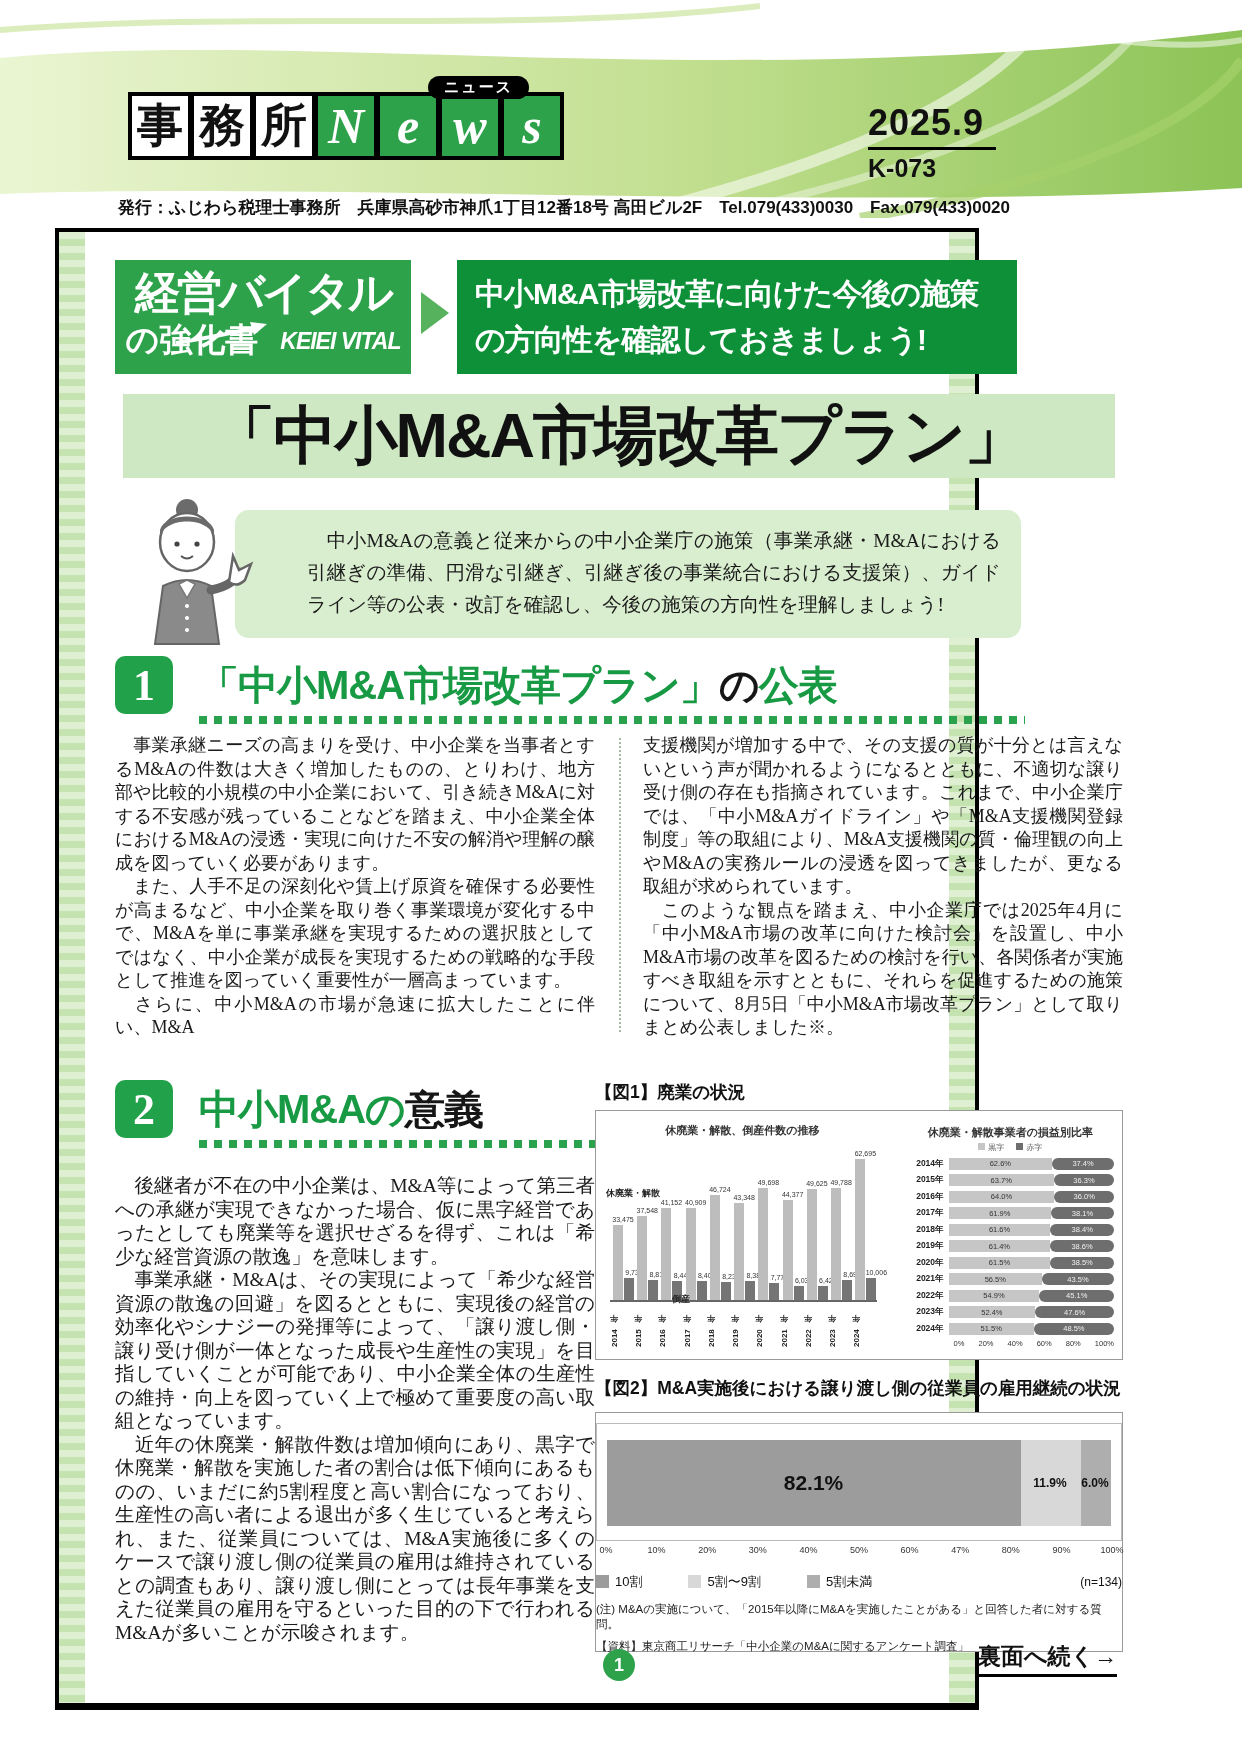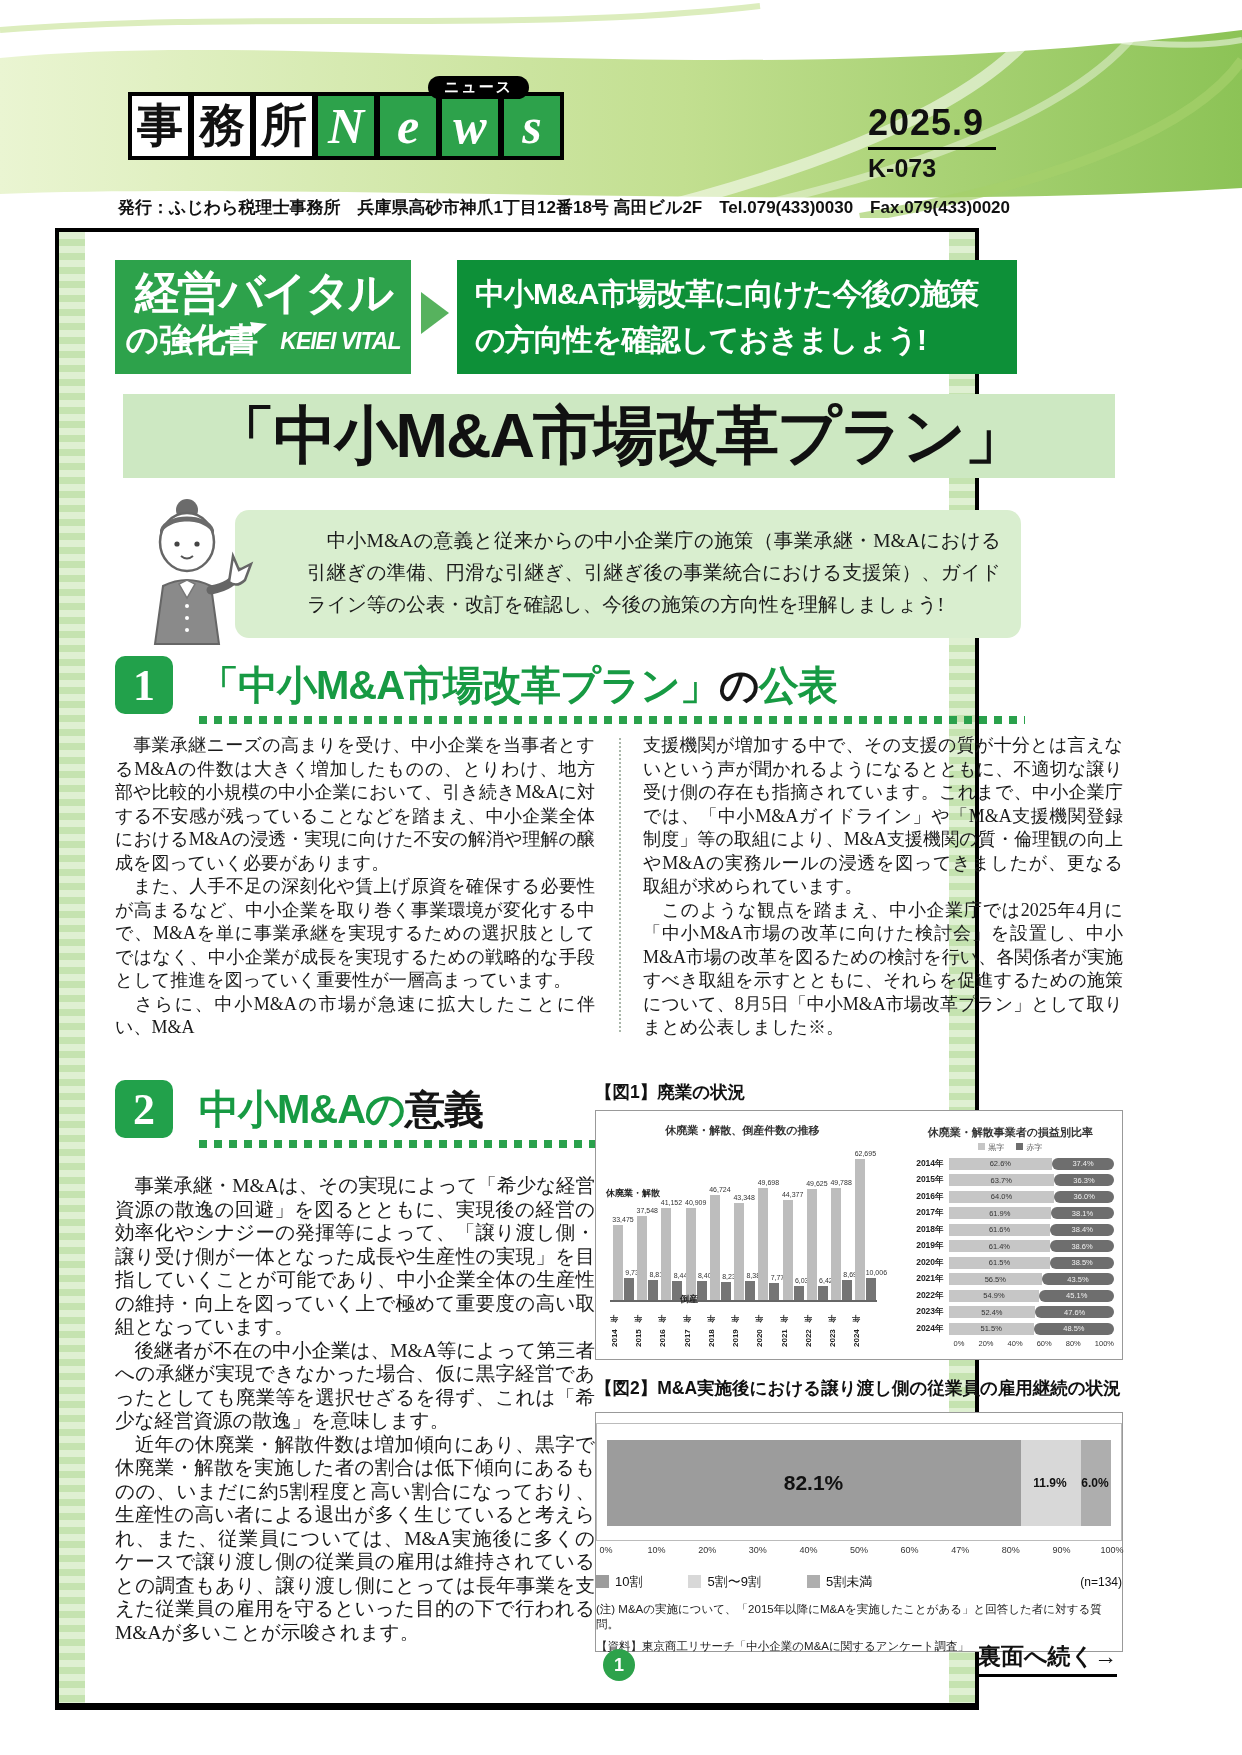--- a/index.html
+++ b/index.html
@@ -88,21 +88,21 @@
   .bgroup{flex:1; position:relative;}
   .bar{position:absolute; bottom:0; width:10px;}
   .bar.light{left:3px; background:var(--bar-light);}
   .bar.dark{left:14px; background:var(--bar-dark);}
   .blabel{position:absolute; font-size:7px; color:#333; width:34px; text-align:center; white-space:nowrap; left:-4px;}
   .blabel.l2{left:7px;}
   .bars-x{display:flex; margin:3px 4px 0 6px;}
   .bars-x span{flex:1; writing-mode:vertical-rl; transform:rotate(180deg); font-size:8px; font-weight:bold; height:42px; color:#222;}
   .callout{position:absolute; font-size:9px; font-weight:bold; color:#222; white-space:nowrap;}
   .callout-1{left:10px; top:76px;}
-  .callout-2{left:84px; top:182px;}
+  .callout-2{left:76px; top:182px;}
 
   .fig1-ratio{width:224px; padding:14px 8px 0 0;}
   .ratio-legend{display:flex; justify-content:center; gap:12px; font-size:8px; color:#555; margin:2px 0 4px 0; align-items:center;}
   .ratio-legend .sq{width:7px; height:7px; display:inline-block; margin-right:3px;}
   .rrow{display:flex; align-items:center; height:13px; margin-bottom:3.5px;}
   .ryr{width:42px; text-align:right; font-size:8.5px; font-weight:bold; padding-right:5px; color:#222;}
   .rbar{flex:1; display:flex; height:12px;}
   .rseg{display:flex; align-items:center; justify-content:center; font-size:7.5px; overflow:hidden; white-space:nowrap;}
   .rseg.a{background:#c6c6c6; color:#333;}
   .rseg.b{background:#6e6e6e; color:#efefef;border-radius:6px;}
@@ -235,22 +235,22 @@
       </div>
 
       <div class="section2-row">
         <div class="s2-left">
           <div class="sec-head s2-head">
             <div class="sec-num">2</div>
             <div class="sec-title"><span class="tp-green">中小M&amp;Aの</span><span class="tp-dark">意義</span></div>
             <div class="sec-dots"></div>
           </div>
           <div class="s2-text bodytext">
+              <p>　後継者が不在の中小企業は、M&amp;A等によって第三者への承継が実現できなかった場合、仮に黒字経営であったとしても廃業等を選択せざるを得ず、これは「希少な経営資源の散逸」を意味します。</p>
               <p>　事業承継・M&amp;Aは、その実現によって「希少な経営資源の散逸の回避」を図るとともに、実現後の経営の効率化やシナジーの発揮等によって、「譲り渡し側・譲り受け側が一体となった成長や生産性の実現」を目指していくことが可能であり、中小企業全体の生産性の維持・向上を図っていく上で極めて重要度の高い取組となっています。</p>
-              <p>　後継者が不在の中小企業は、M&amp;A等によって第三者への承継が実現できなかった場合、仮に黒字経営であったとしても廃業等を選択せざるを得ず、これは「希少な経営資源の散逸」を意味します。</p>
               <p>　近年の休廃業・解散件数は増加傾向にあり、黒字で休廃業・解散を実施した者の割合は低下傾向にあるものの、いまだに約5割程度と高い割合になっており、生産性の高い者による退出が多く生じていると考えられ、また、従業員については、M&amp;A実施後に多くのケースで譲り渡し側の従業員の雇用は維持されているとの調査もあり、譲り渡し側にとっては長年事業を支えた従業員の雇用を守るといった目的の下で行われるM&amp;Aが多いことが示唆されます。</p>
             </div>
         </div>
 
         <div class="s2-right">
 
           <div class="fig-label">【図1】廃業の状況</div>
           <div class="figbox fig1-box">
             <div class="fig1-bars">
               <div class="minititle">休廃業・解散、倒産件数の推移</div>

